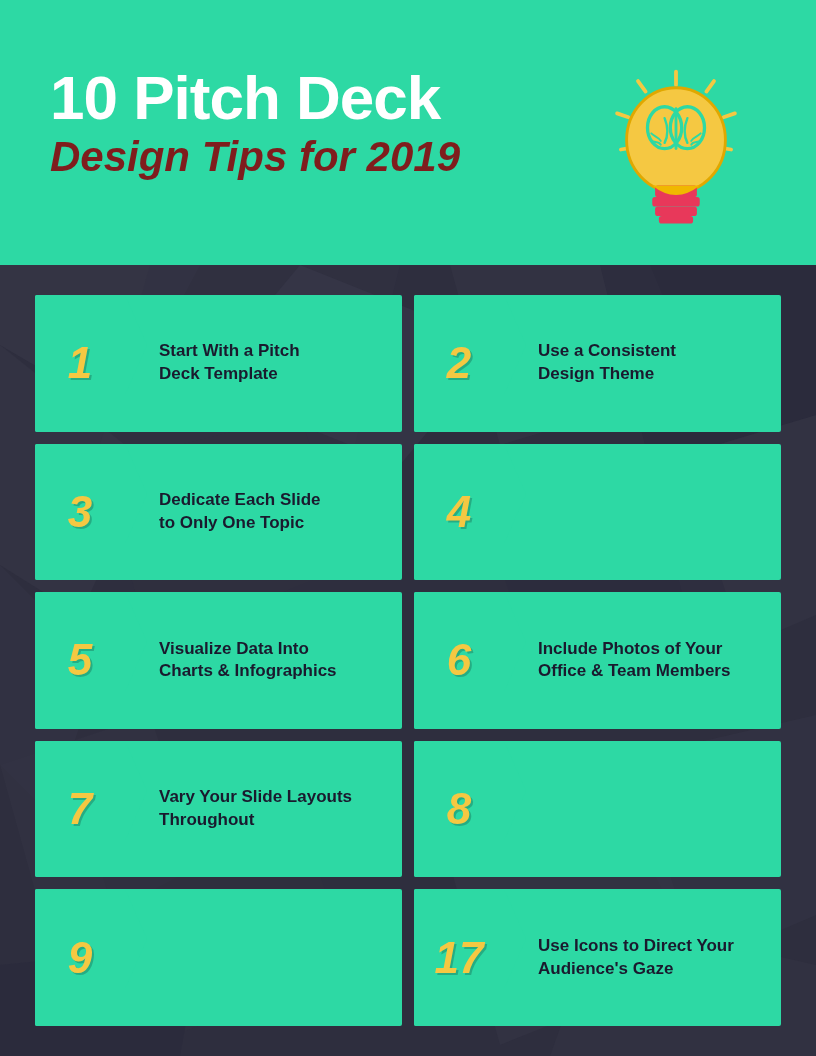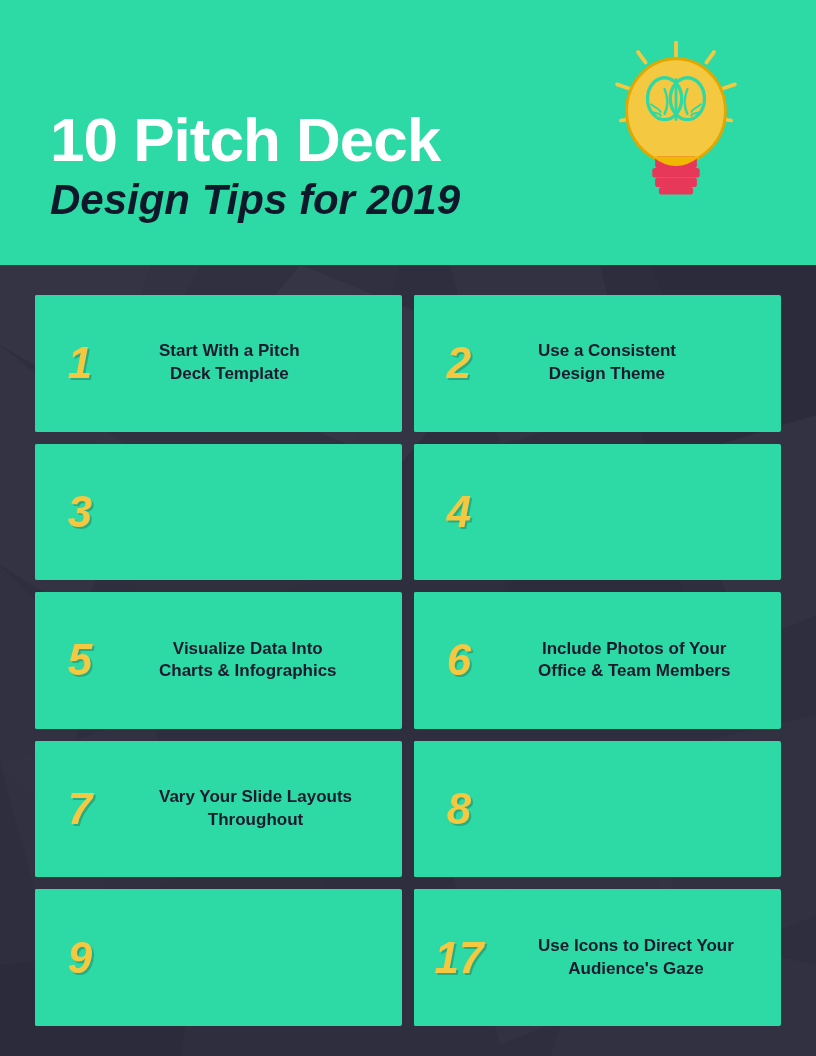--- a/index.html
+++ b/index.html
@@ -10,41 +10,41 @@
       overflow: hidden;
       font-family: 'Arial Black', 'Arial', sans-serif;
     }
 
     .header {
       background-color: #2DD9A4;
       width: 816px;
       height: 265px;
       position: relative;
       display: flex;
-      align-items: flex-end;
-      padding: 40px 50px;
+      align-items: flex-start;
+      padding: 64px 50px;
     }
 
     .header-text {
       flex: 1;
     }
 
     .header-title {
       font-size: 62px;
       font-weight: 900;
       color: white;
       line-height: 1.1;
       letter-spacing: -1px;
     }
 
     .header-subtitle {
       font-size: 42px;
       font-weight: 900;
       font-style: italic;
-      color: #0f172a;
+      color: #7f1d1d;
       line-height: 1.2;
     }
 
     .lightbulb-icon {
       width: 180px;
       height: 190px;
       margin-left: 20px;
       flex-shrink: 0;
     }
 
@@ -121,21 +121,20 @@
       position: relative;
       z-index: 3;
     }
 
     .tip-label {
       font-size: 17px;
       font-weight: 800;
       color: #1a1a2e;
       padding: 12px 18px 12px 34px;
       line-height: 1.35;
-      text-align: center;
     }
 
     
     .bg-svg {
       position: absolute;
       inset: 0;
       width: 100%;
       height: 100%;
     }
   </style>
@@ -223,20 +222,21 @@
       <div class="tip-card">
         <div class="tip-number-block">
           <span class="tip-number">2</span>
         </div>
         <div class="tip-label">Use a Consistent<br>Design Theme</div>
       </div>
       <div class="tip-card">
         <div class="tip-number-block">
           <span class="tip-number">3</span>
         </div>
+        <div class="tip-label">Dedicate Each Slide<br>to Only One Topic</div>
       </div>
       <div class="tip-card">
         <div class="tip-number-block">
           <span class="tip-number">4</span>
         </div>
       </div>
       <div class="tip-card">
         <div class="tip-number-block">
           <span class="tip-number">5</span>
         </div>

